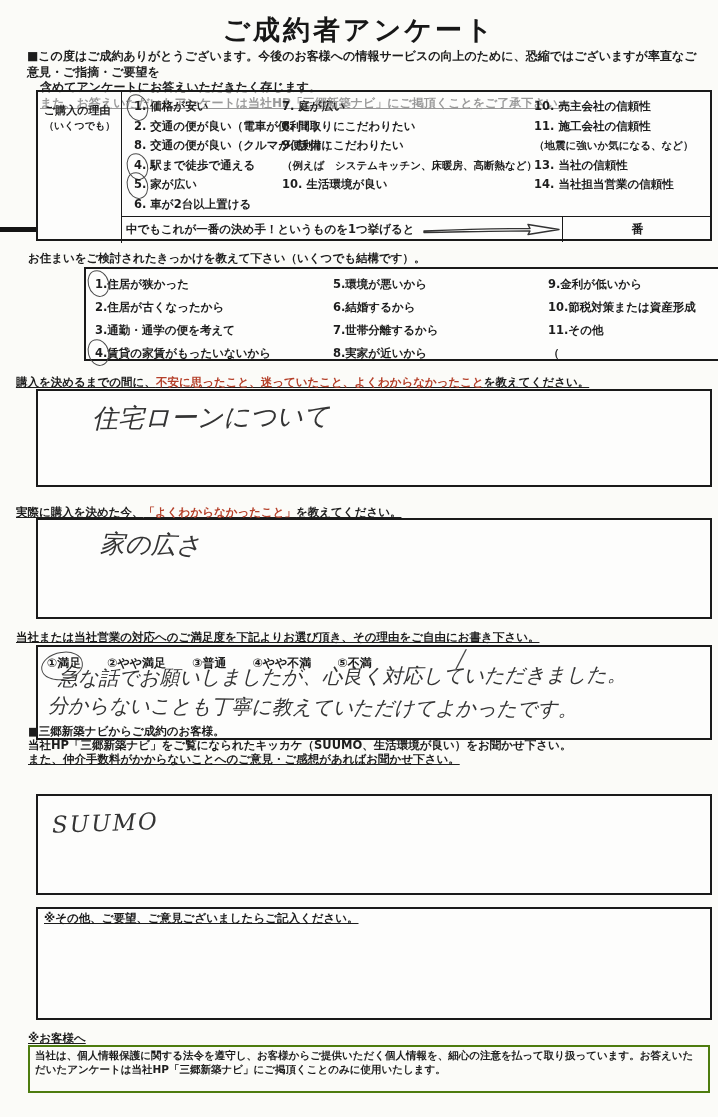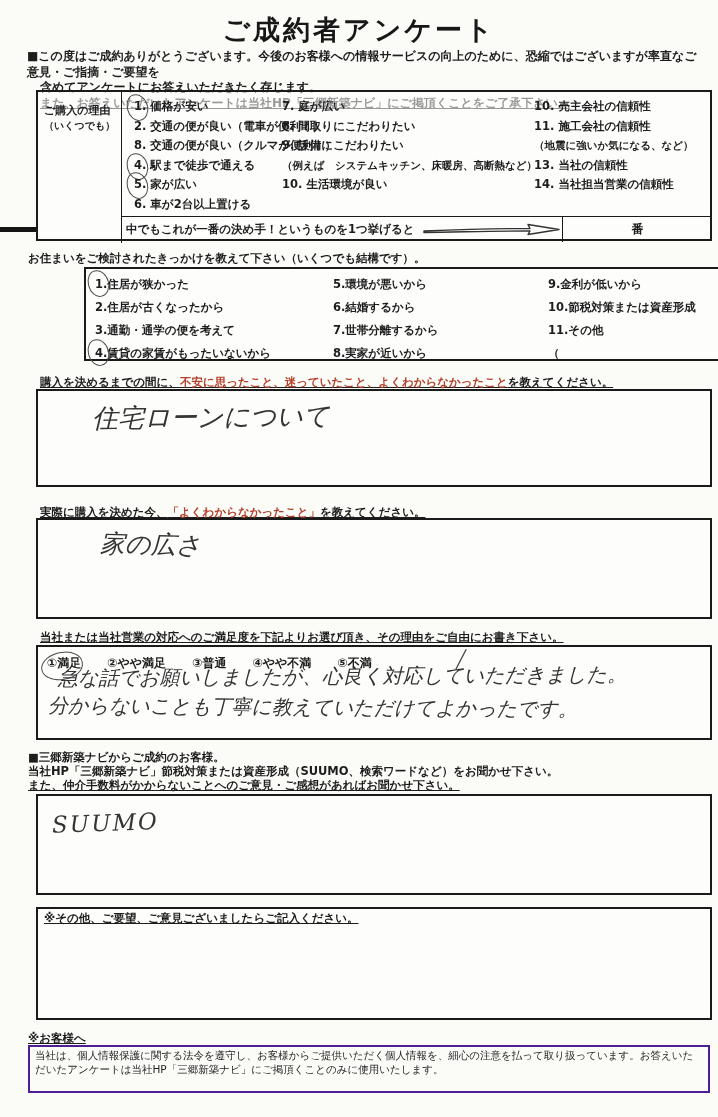--- a/index.html
+++ b/index.html
@@ -31,21 +31,21 @@
   .pcol3{left:496px;}
   .pitem{position:relative;}
   .pnote{font-size:10.5px;}
   .decider{left:84px;top:124px;width:590px;height:25px;border-top:1.6px solid #1a1a1a;}
   .decider-text{left:4px;top:0;font-size:11.5px;font-weight:bold;line-height:24px;white-space:nowrap;}
   .arrow-wrap{left:300px;top:5px;}
   .ban-cell{left:440px;top:0;width:150px;height:25px;border-left:1.6px solid #1a1a1a;
     text-align:center;font-size:12px;font-weight:bold;line-height:24px;}
 
   
-  .sec-head{left:40px;font-size:11.5px;font-weight:bold;white-space:nowrap;text-decoration:underline;}
+  .sec-head{left:16px;font-size:11.5px;font-weight:bold;white-space:nowrap;text-decoration:underline;}
   .sec-head .red{color:#b5402a;}
   .sec-head-plain{left:28px;font-size:11.5px;font-weight:bold;white-space:nowrap;}
 
   
   .ttable{left:36px;top:267px;width:676px;height:94px;margin-left:48px;}
   .tcol{top:4px;font-size:11.5px;font-weight:bold;line-height:23px;white-space:nowrap;}
   .tcol1{left:9px;}
   .tcol2{left:247px;}
   .tcol3{left:462px;}
   .titem{position:relative;}
@@ -59,28 +59,28 @@
 
   
   .ansbox{left:36px;width:676px;}
   .hw{position:absolute;font-style:italic;color:#343434;white-space:nowrap;
     font-family:"DejaVu Serif",serif;}
   .options-row{left:9px;top:4px;font-size:12px;font-weight:bold;white-space:nowrap;}
   .options-row span{margin-right:22px;position:relative;}
   .slash-mark{position:absolute;left:58px;top:-2px;font-size:17px;color:#4a4a4a;
     transform:rotate(12deg);font-weight:normal;}
 
-  .navi-heads{left:28px;top:750px;width:676px;font-size:11.5px;font-weight:bold;line-height:1.22;}
+  .navi-heads{left:28px;top:724px;width:676px;font-size:11.5px;font-weight:bold;line-height:1.22;}
   .navi-heads .l3{text-decoration:underline;}
 
   .other-head{left:6px;top:2px;font-size:11.5px;font-weight:bold;text-decoration:underline;white-space:nowrap;}
 
   .footer-head{left:28px;top:1031px;font-size:11.5px;font-weight:bold;text-decoration:underline;}
-  .footer-box{left:28px;top:1045px;width:682px;height:48px;border:2px solid #4c1d95;
-    padding:2px 5px;font-size:10.5px;font-weight:normal;line-height:1.3;}
+  .footer-box{left:28px;top:1045px;width:682px;height:48px;border:2px solid #4d7c0f;
+    padding:2px 5px;font-size:10.5px;font-weight:bold;line-height:1.3;}
 
   .margin-smudge{left:0;top:92px;width:33px;height:140px;
     background:linear-gradient(180deg,#e3e3de 0%,#ececе7 60%,#f4f4f0 100%);opacity:.75;}
   .scan-mark{left:0;top:227px;width:36px;height:5px;background:#141414;}
 </style>
 </head>
 <body>
 
 <div class="abs margin-smudge"></div>
 <div class="abs scan-mark"></div>
@@ -181,21 +181,21 @@
     <span>④やや不満</span>
     <span>⑤不満</span>
     <span class="slash-mark">╱</span>
   </div>
 </div>
 <div class="hw" style="left:58px;top:663px;font-size:20px;transform:rotate(-0.4deg);">急な話でお願いしましたが、心良く対応していただきました。</div>
 <div class="hw" style="left:48px;top:694px;font-size:20px;transform:rotate(0.4deg);">分からないことも丁寧に教えていただけてよかったです。</div>
 
 <div class="abs navi-heads">
   <div>■三郷新築ナビからご成約のお客様。</div>
-  <div>当社HP「三郷新築ナビ」節税対策または資産形成（SUUMO、検索ワードなど）をお聞かせ下さい。</div>
+  <div>当社HP「三郷新築ナビ」をご覧になられたキッカケ（SUUMO、生活環境が良い）をお聞かせ下さい。</div>
   <div class="l3">また、仲介手数料がかからないことへのご意見・ご感想があればお聞かせ下さい。</div>
 </div>
 <div class="abs box ansbox" style="top:794px;height:101px;"></div>
 <div class="hw" style="left:52px;top:810px;font-size:23px;letter-spacing:2px;transform:rotate(-2deg);">SUUMO</div>
 
 <div class="abs box ansbox" style="top:907px;height:113px;">
   <div class="abs other-head">※その他、ご要望、ご意見ございましたらご記入ください。</div>
 </div>
 
 <div class="abs footer-head">※お客様へ</div>

